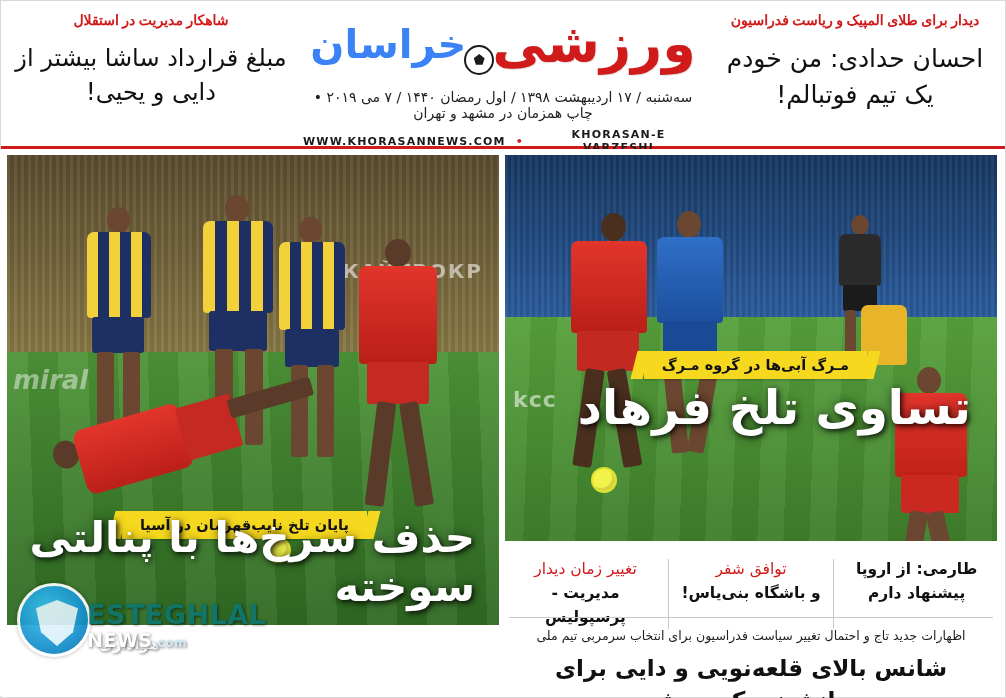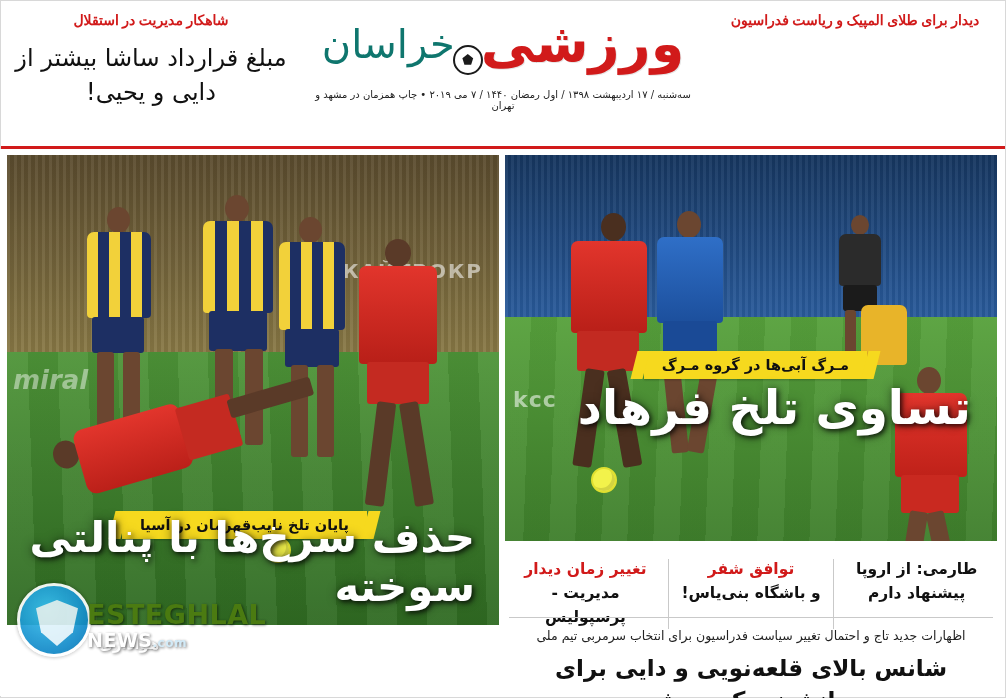--- a/index.html
+++ b/index.html
@@ -70,23 +70,23 @@
   }
   .logo-varzeshi {
     color: #d11a1a;
     font-size: 54px;
     font-weight: bold;
     letter-spacing: -2px;
     line-height: 1;
     text-shadow: 1px 1px 0 rgba(0,0,0,0.10);
   }
   .logo-khorasan {
-    color: #0f766e;
+    color: #3b82f6;
     font-size: 40px;
-    font-weight: normal;
+    font-weight: bold;
     letter-spacing: -1px;
     line-height: 1;
   }
   .ball-icon {
     position: relative;
     width: 30px; height: 30px;
     border-radius: 50%;
     background: #ffffff;
     border: 2px solid #1b1b1b;
     margin: 0 -6px;
@@ -97,21 +97,21 @@
     content: "";
     position: absolute;
     left: 50%; top: 50%;
     transform: translate(-50%,-50%);
     width: 12px; height: 12px;
     background: #1b1b1b;
     clip-path: polygon(50% 0%, 95% 35%, 78% 90%, 22% 90%, 5% 35%);
   }
   .dateline {
     margin-top: 8px;
-    font-size: 10px;
+    font-size: 14px;
     color: #222222;
     letter-spacing: -0.2px;
     direction: rtl;
   }
   .site-row {
     margin-top: 7px;
     display: flex;
     align-items: center;
     justify-content: center;
     gap: 10px;
@@ -239,21 +239,21 @@
     padding: 10px 6px 0 6px;
     direction: rtl;
   }
   .subitem {
     text-align: center;
     width: 31%;
     line-height: 1.55;
   }
   .subitem .st-red {
     color: #d11a1a;
-    font-weight: bold;
+    font-weight: normal;
     font-size: 15.5px;
     letter-spacing: -0.3px;
   }
   .subitem .st-dark {
     color: #111111;
     font-weight: bold;
     font-size: 15.5px;
     letter-spacing: -0.3px;
   }
   .vsep {
@@ -315,21 +315,21 @@
     position: absolute;
     left: 16px; top: 14px;
     width: 42px; height: 46px;
     background: #ffffff;
     clip-path: polygon(50% 0%, 100% 18%, 88% 70%, 50% 100%, 12% 70%, 0% 18%);
     opacity: 0.85;
   }
   .wm-text {
     position: absolute;
     left: 74px; top: 18px;
-    color: #4d7c0f;
+    color: #0f766e;
     font-weight: bold;
     font-size: 27px;
     letter-spacing: 0.5px;
     text-shadow: 1px 1px 3px rgba(0,0,0,0.6);
     direction: ltr;
   }
   .wm-sub {
     position: absolute;
     left: 74px; top: 48px;
     color: #ffffff;
@@ -380,29 +380,35 @@
 </style>
 </head>
 <body>
 
 <div class="page">
 
   <div class="masthead">
 
     <div class="mh-right">
       <div class="mh-kicker">دیدار برای طلای المپیک و ریاست فدراسیون</div>
+      <div class="mh-headline">احسان حدادی: من خودم یک تیم فوتبالم!</div>
     </div>
 
     <div class="mh-center">
       <div class="logo-row">
         <div class="logo-varzeshi">ورزشی</div>
         <div class="ball-icon"></div>
         <div class="logo-khorasan">خراسان</div>
       </div>
       <div class="dateline">سه‌شنبه / ۱۷ اردیبهشت ۱۳۹۸ / اول رمضان ۱۴۴۰ / ۷ می ۲۰۱۹ • چاپ همزمان در مشهد و تهران</div>
+      <div class="site-row">
+        <span class="url">WWW.KHORASANNEWS.COM</span>
+        <span class="sep">•</span>
+        <span class="brand">KHORASAN-E VARZESHI</span>
+      </div>
     </div>
 
     <div class="mh-left">
       <div class="mh-kicker">شاهکار مدیریت در استقلال</div>
       <div class="mh-headline small">مبلغ قرارداد ساشا بیشتر از دایی و یحیی!</div>
     </div>
   </div>
 
   <div class="content">
 

